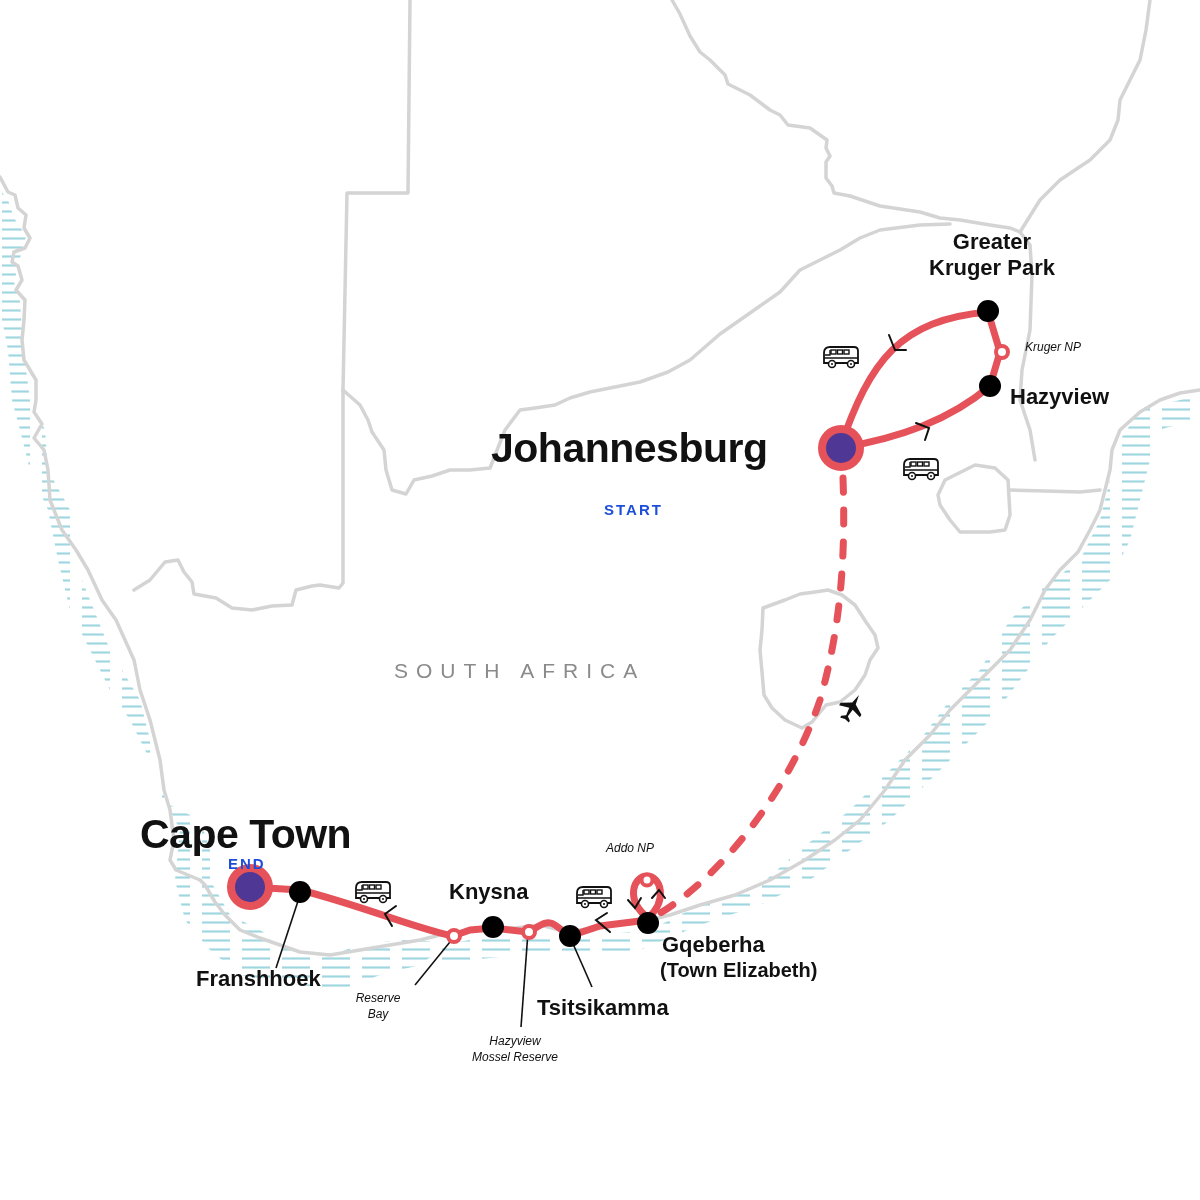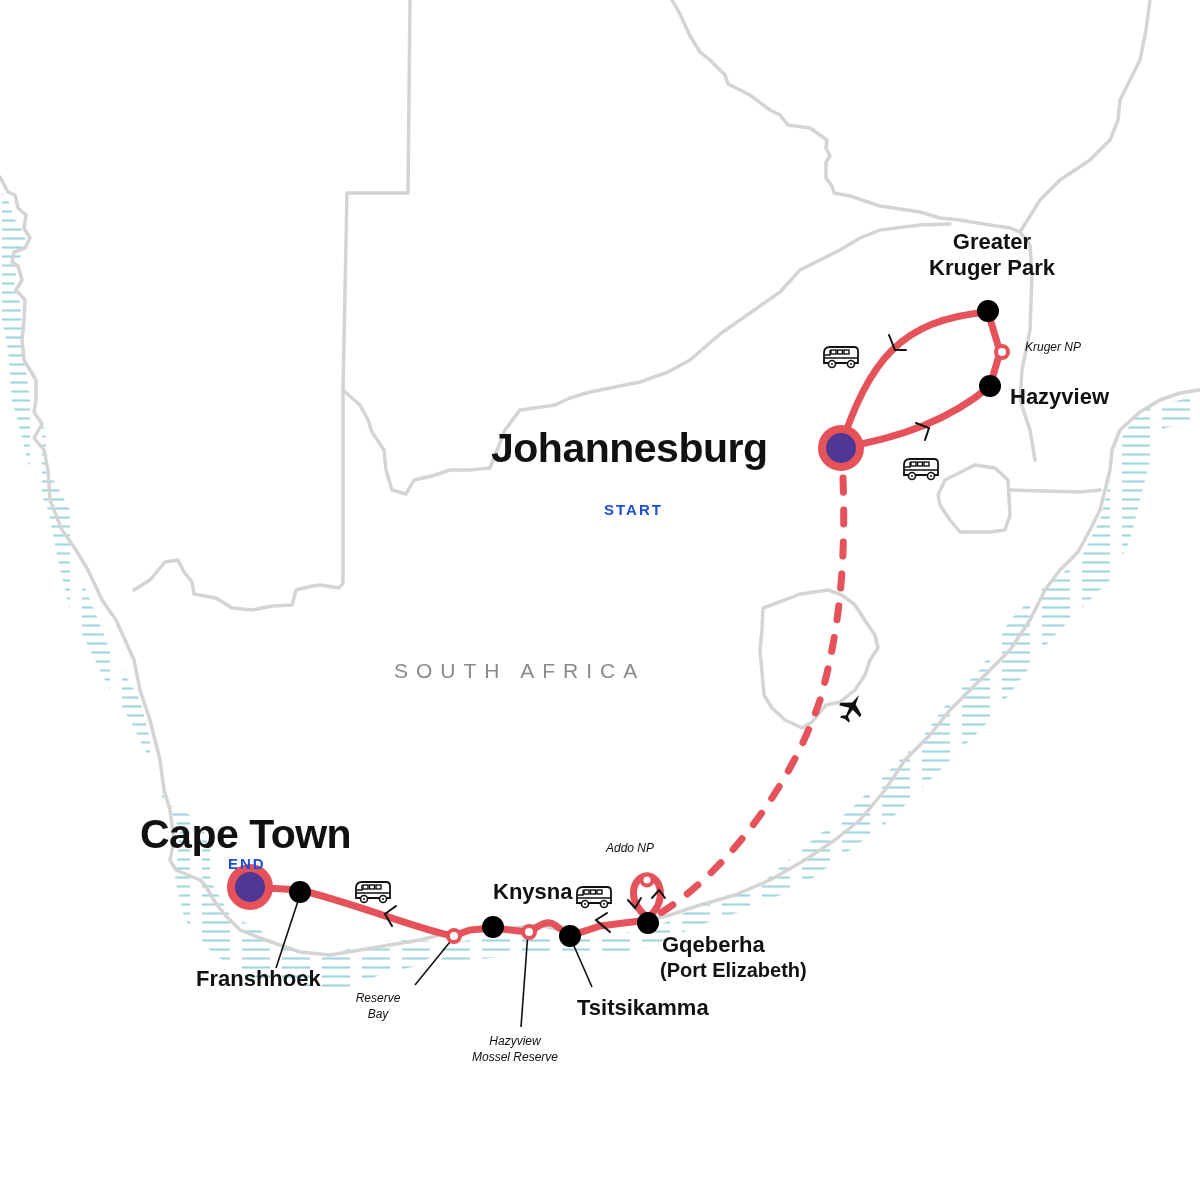--- a/index.html
+++ b/index.html
@@ -141,25 +141,25 @@
 <div class="lbl lbl-tag" style="left:604px; top:475px;">START</div>
 
 <div class="lbl lbl-major" style="left:140px; top:782px;margin-top:32px;">Cape Town</div>
 <div class="lbl lbl-tag" style="left:228px; top:829px;">END</div>
 
 <div class="lbl lbl-stop" style="left:912px; top:229px; width:160px;">
   <div>Greater</div>
   <div>Kruger Park</div>
 </div>
 <div class="lbl lbl-stop" style="left:1010px; top:384px;">Hazyview</div>
-<div class="lbl lbl-stop" style="left:449px; top:879px;margin-left:44px;">Knysna</div>
-<div class="lbl lbl-stop" style="left:577px; top:995px;text-align:right;">Tsitsikamma</div>
+<div class="lbl lbl-stop" style="left:449px; top:879px;">Knysna</div>
+<div class="lbl lbl-stop" style="left:537px; top:995px;text-align:right;">Tsitsikamma</div>
 <div class="lbl lbl-stop" style="left:660px; top:932px; text-align:left;">
   <div style="padding-left:2px;">Gqeberha</div>
-  <div style="font-size:20px;">(Port Elizabeth)</div>
+  <div style="font-size:20px;">(Town Elizabeth)</div>
 </div>
 <div class="lbl lbl-stop" style="left:196px; top:966px;">Franshhoek</div>
 
 <div class="lbl lbl-minor" style="left:1025px; top:339px;">Kruger NP</div>
 <div class="lbl lbl-minor" style="left:606px; top:840px;">Addo NP</div>
 <div class="lbl lbl-minor" style="left:346px; top:990px; width:64px;">
   <div>Reserve</div>
   <div>Bay</div>
 </div>
 <div class="lbl lbl-minor" style="left:430px; top:1033px; width:170px;">

